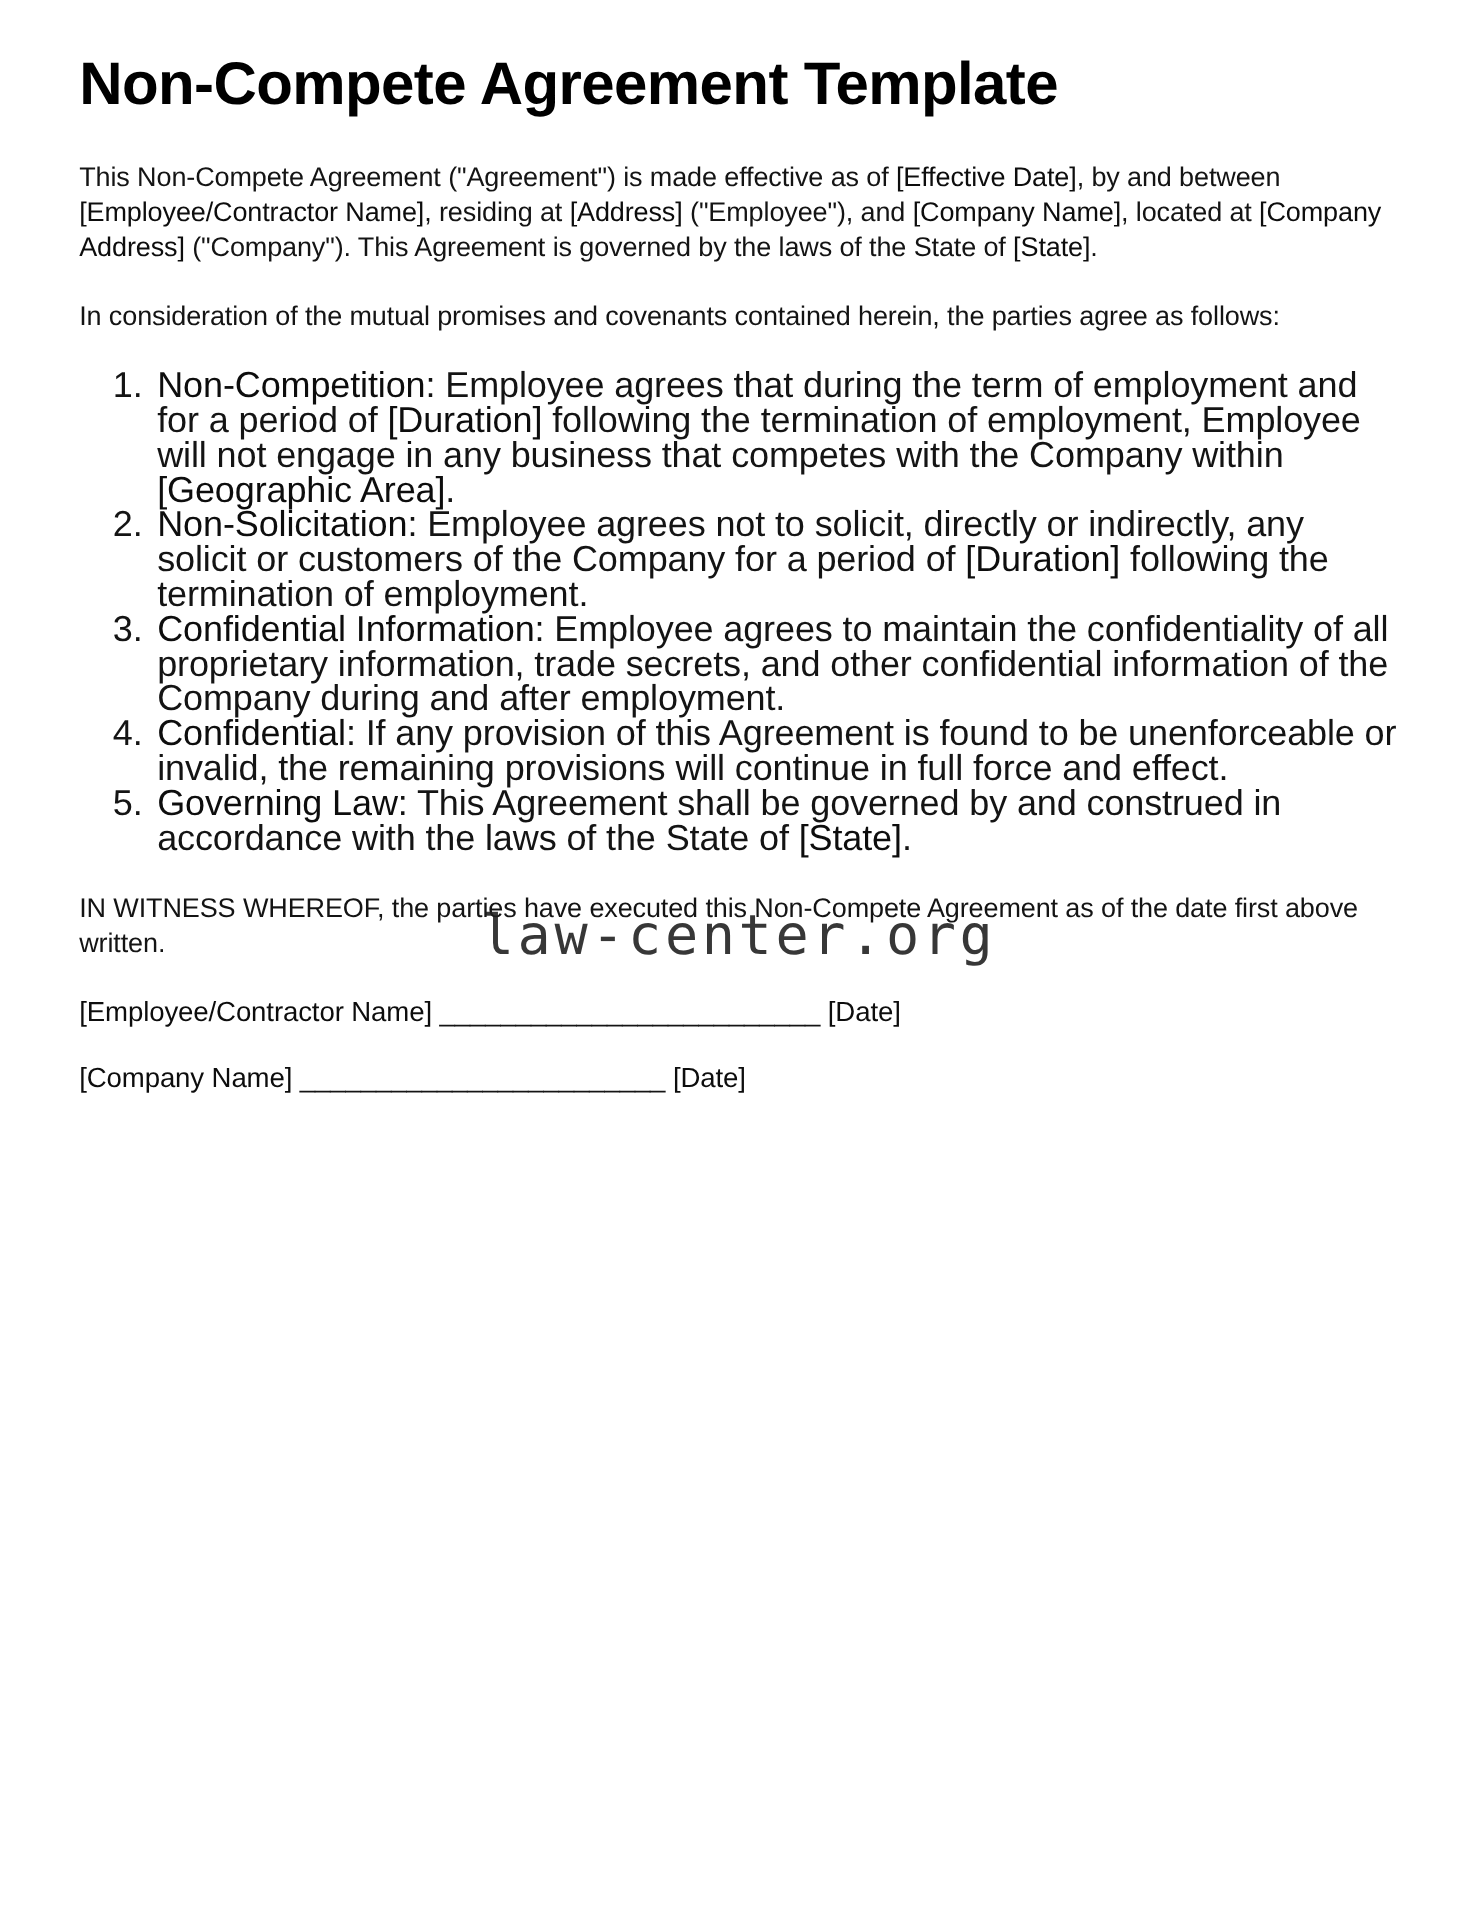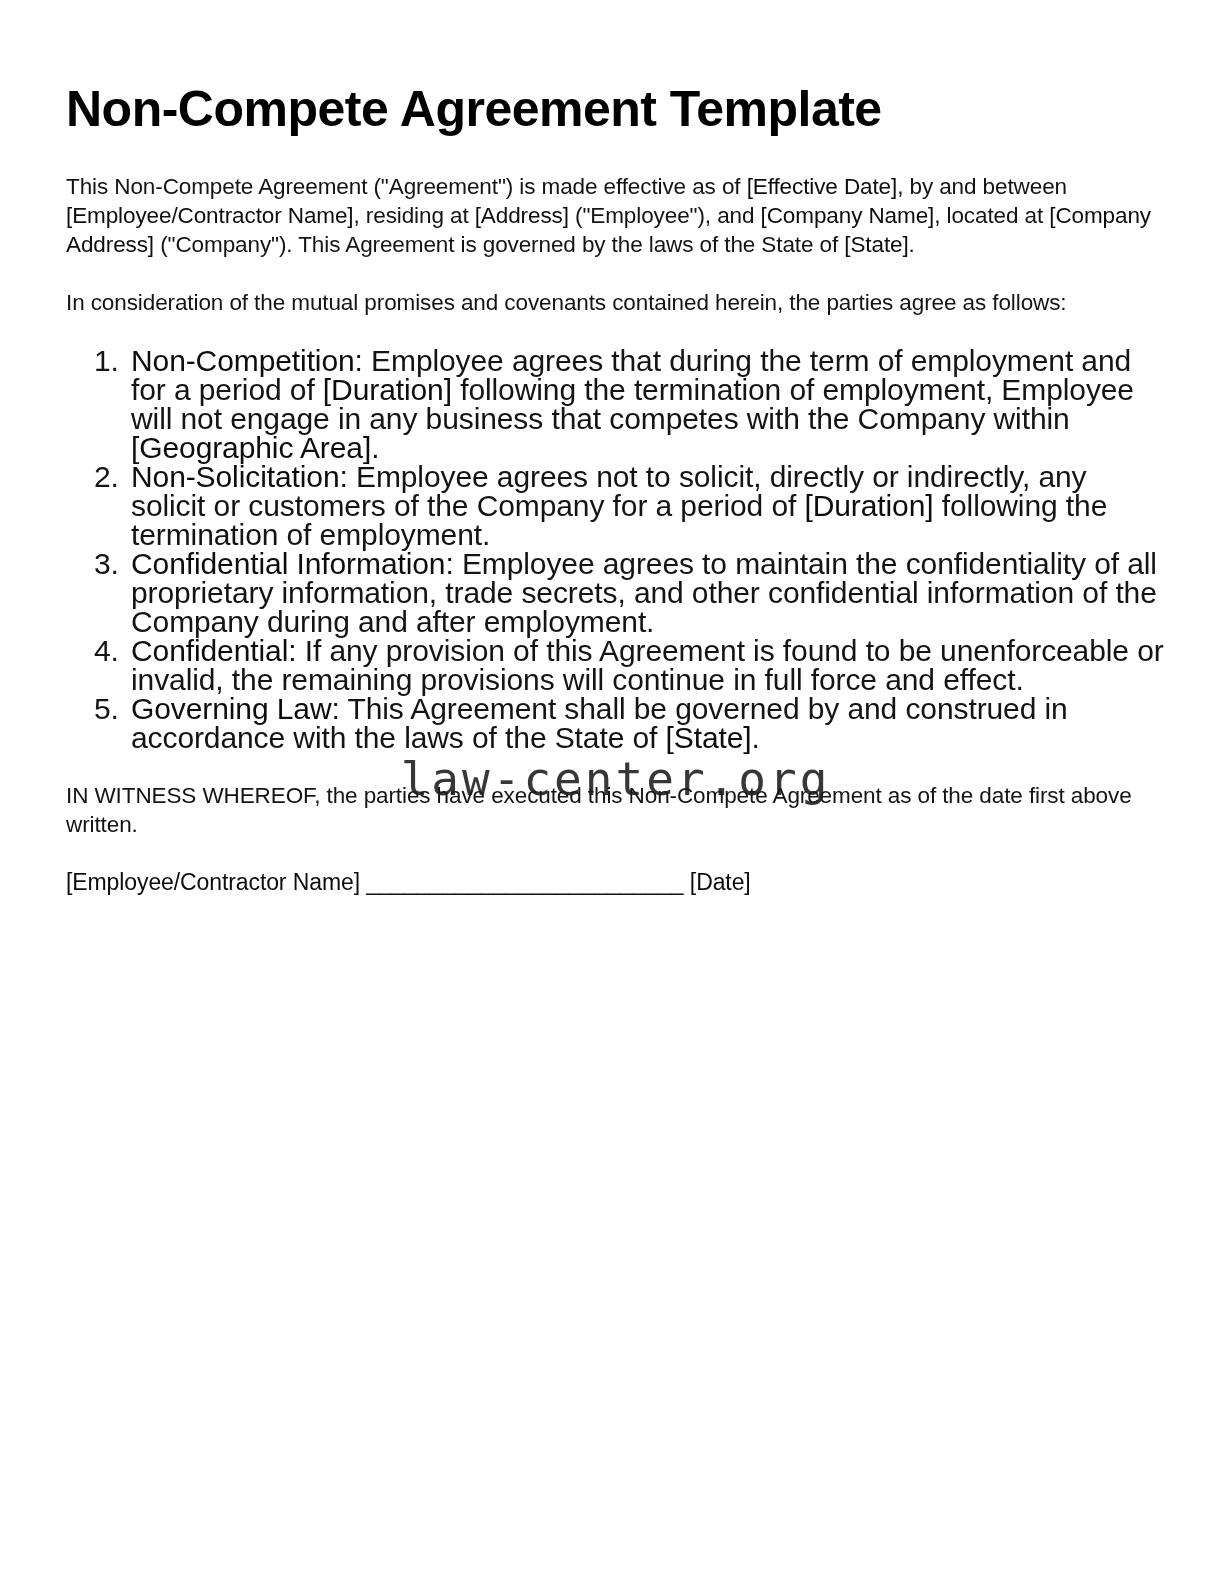--- a/index.html
+++ b/index.html
@@ -7,21 +7,21 @@
     width: 1231px;
     height: 1593px;
     background: #ffffff;
     color: #141414;
     font-family: "Liberation Sans", sans-serif;
     position: relative;
     overflow: hidden;
   }
   .page {
     position: relative;
-    padding: 83px 66px 0 66px;
+    padding: 44px 66px 0 66px;
     box-sizing: border-box;
     width: 1231px;
   }
   h1.doc-title {
     margin: 0 0 36px 0;
     font-size: 50px;
     line-height: 1.05;
     font-weight: bold;
     color: #000000;
     letter-spacing: -0.5px;
@@ -86,17 +86,18 @@
       <li class="doc-clause"><b>Confidential</b><span>: If any provision of this Agreement is found to be unenforceable or invalid, the remaining provisions will continue in full force and effect.</span></li>
       <li class="doc-clause"><b>Governing Law</b><span>: This Agreement shall be governed by and construed in accordance with the laws of the State of </span><b>[State]</b><span>.</span></li>
     </ol>
 
 
   <p class="doc-para"><span>IN WITNESS WHEREOF, the parties have executed this Non-Compete Agreement as of the date first above written.</span></p>
 
   <div>
 
   <p class="sig-line"><b>[Employee/Contractor Name]</b><span> _________________________ </span><b>[Date]</b></p>
+      <p class="sig-line"><b>[Company Name]</b><span> ________________________ </span><b>[Date]</b></p>
     </div>
 
   <div class="watermark">law-center.org</div>
 
 </div>
 
 </body></html>

